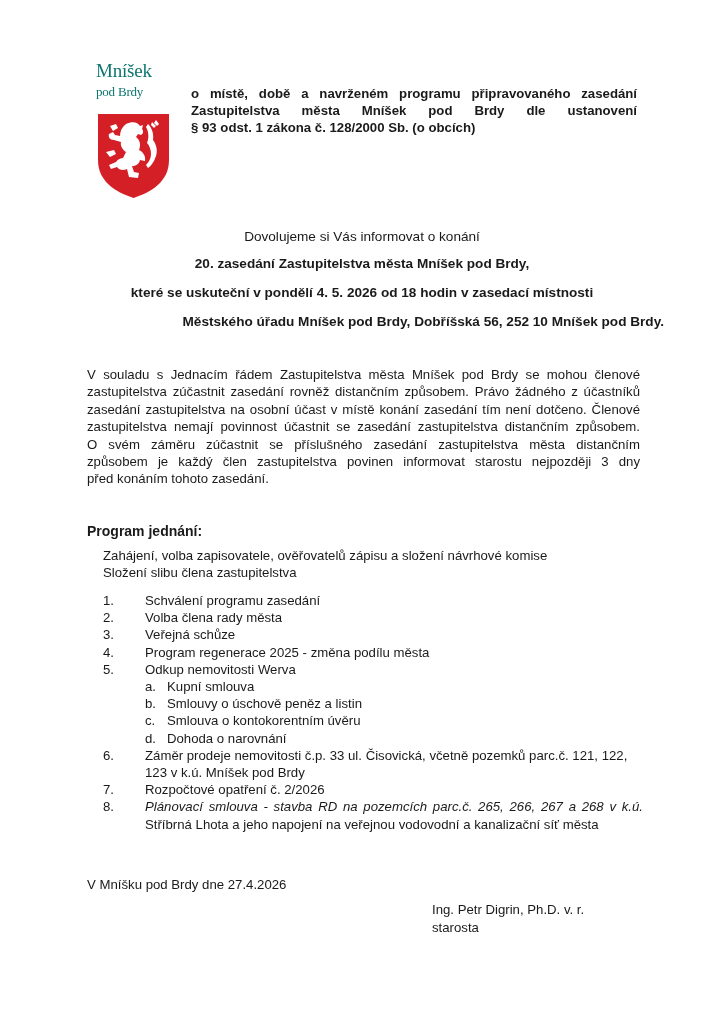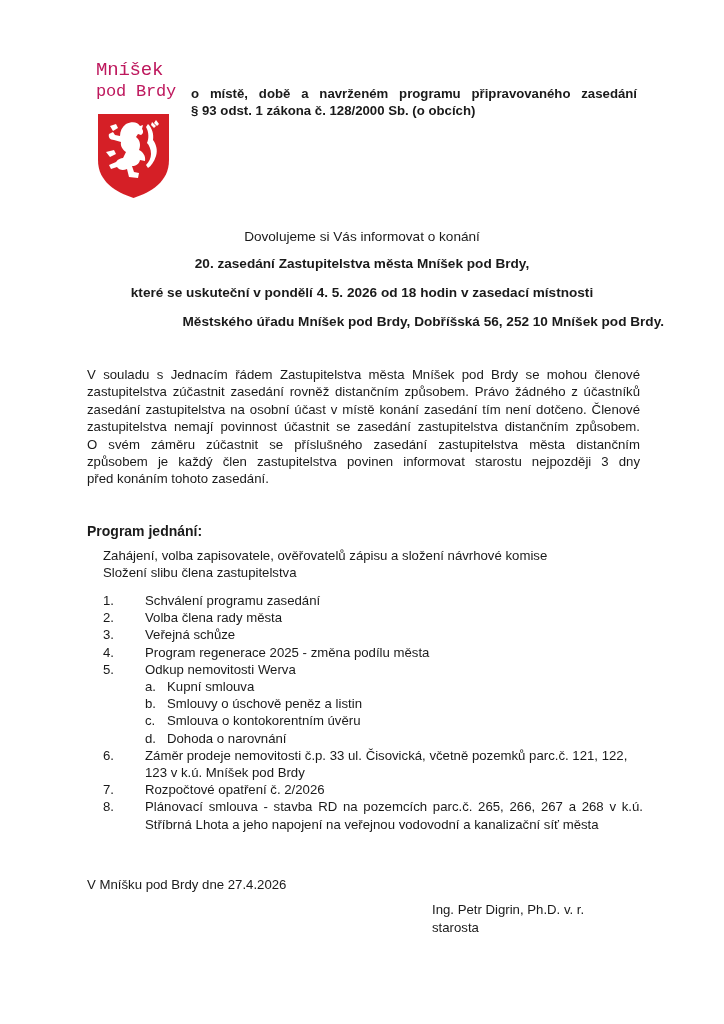--- a/index.html
+++ b/index.html
@@ -1,23 +1,23 @@
 <!DOCTYPE html>
 <html><head>
 <meta charset="utf-8">
 <style>
   html, body { margin: 0; padding: 0; background: #ffffff; }
   body { width: 724px; height: 1024px; position: relative; overflow: hidden;
          font-family: "Liberation Sans", sans-serif; color: #1a1a1a; }
   .page { position: absolute; left: 0; top: 0; width: 724px; height: 1024px; }
 
   .logo { position: absolute; left: 96px; top: 60px; width: 80px; }
-  .logo-title { font-family: Liberation Mono, monospace; font-size: 19px; line-height: 21px;
-                color: #be185d; font-weight: normal; letter-spacing: -0.2px; }
-  .logo-title .l2 { font-size: 17px; }
+  .logo-title { font-family: Liberation Serif, serif; font-size: 19px; line-height: 21px;
+                color: #0f766e; font-weight: normal; letter-spacing: -0.2px; }
+  .logo-title .l2 { font-size: 13px; }
   .shield { position: absolute; left: 0; top: 52px; width: 75px; height: 88px; }
 
   .header { position: absolute; left: 191px; top: 85px; width: 446px; }
   .info-title { text-align: center; font-weight: bold; font-size: 13.2px; margin: 0 0 8px 0;
                 padding-left: 0; }
   .info-sub { font-weight: bold; font-size: 13.2px; line-height: 17px; text-align: justify;
               text-align-last: left; margin: 0; }
   .info-sub .j { text-align: justify; text-align-last: justify; display: block; }
 
   .invite { position: absolute; left: 60px; width: 604px; text-align: center; font-size: 13.6px; }
@@ -33,21 +33,21 @@
   .prog-head { position: absolute; left: 87px; top: 523px; font-weight: bold; font-size: 14px; }
   .prog-intro { position: absolute; left: 103px; top: 547px; font-size: 13.2px; line-height: 17px; }
 
   .prog-list { position: absolute; left: 103px; top: 592px; width: 540px; font-size: 13.2px; line-height: 17.2px; margin: 0; padding: 0; list-style: none; }
   .prog-item { position: relative; padding-left: 42px; }
   .prog-num { position: absolute; left: 0; top: 0; }
   .sub-list { list-style: none; margin: 0; padding: 0; }
   .sub-item { position: relative; padding-left: 22px; }
   .sub-letter { position: absolute; left: 0; top: 0; }
   .item8 { text-align: justify; text-align-last: left; }
-  .item8 .j { display: block; text-align: justify; text-align-last: justify; white-space: nowrap; }
+  .item8 .j { display: block; text-align: justify; text-align-last: justify; white-space: nowrap; font-style: italic; }
 
   .footer-left { position: absolute; left: 87px; top: 877px; font-size: 13.2px; }
   .footer-right { position: absolute; left: 432px; top: 877px; font-size: 13.2px; line-height: 17.5px; margin-top: 24px; }
 </style>
 </head>
 <body>
 
 <div class="page">
 
   <div class="logo">
@@ -65,20 +65,21 @@
         <path d="M52 12 C56 16 58 22 57 28 C60 32 62 38 60 44 C58 50 55 54 52 56 L50 53 C53 50 55 46 55 42 C55 37 53 33 51 31 C53 27 53 20 50 15 Z"></path>
         <path d="M56 10 L60 14 L58 16 L55 13 Z"></path>
         <path d="M60 8 L63 12 L61 14 L58 11 Z"></path>
       </g>
     </svg>
   </div>
 
   <div class="header">
     <p class="info-sub">
       <span class="j">o místě, době a navrženém programu připravovaného zasedání</span>
+      <span class="j">Zastupitelstva města Mníšek pod Brdy dle ustanovení</span>
       <span>§ 93 odst. 1 zákona č. 128/2000 Sb. (o obcích)</span>
     </p>
   </div>
 
   <div class="invite l1">Dovolujeme si Vás informovat o konání</div>
   <div class="invite l2">20. zasedání Zastupitelstva města Mníšek pod Brdy,</div>
   <div class="invite l3">které se uskuteční v pondělí 4. 5. 2026 od 18 hodin v zasedací místnosti</div>
   <div class="invite l4">Městského úřadu Mníšek pod Brdy, Dobříšská 56, 252 10 Mníšek pod Brdy.</div>
 
   <div class="para">

